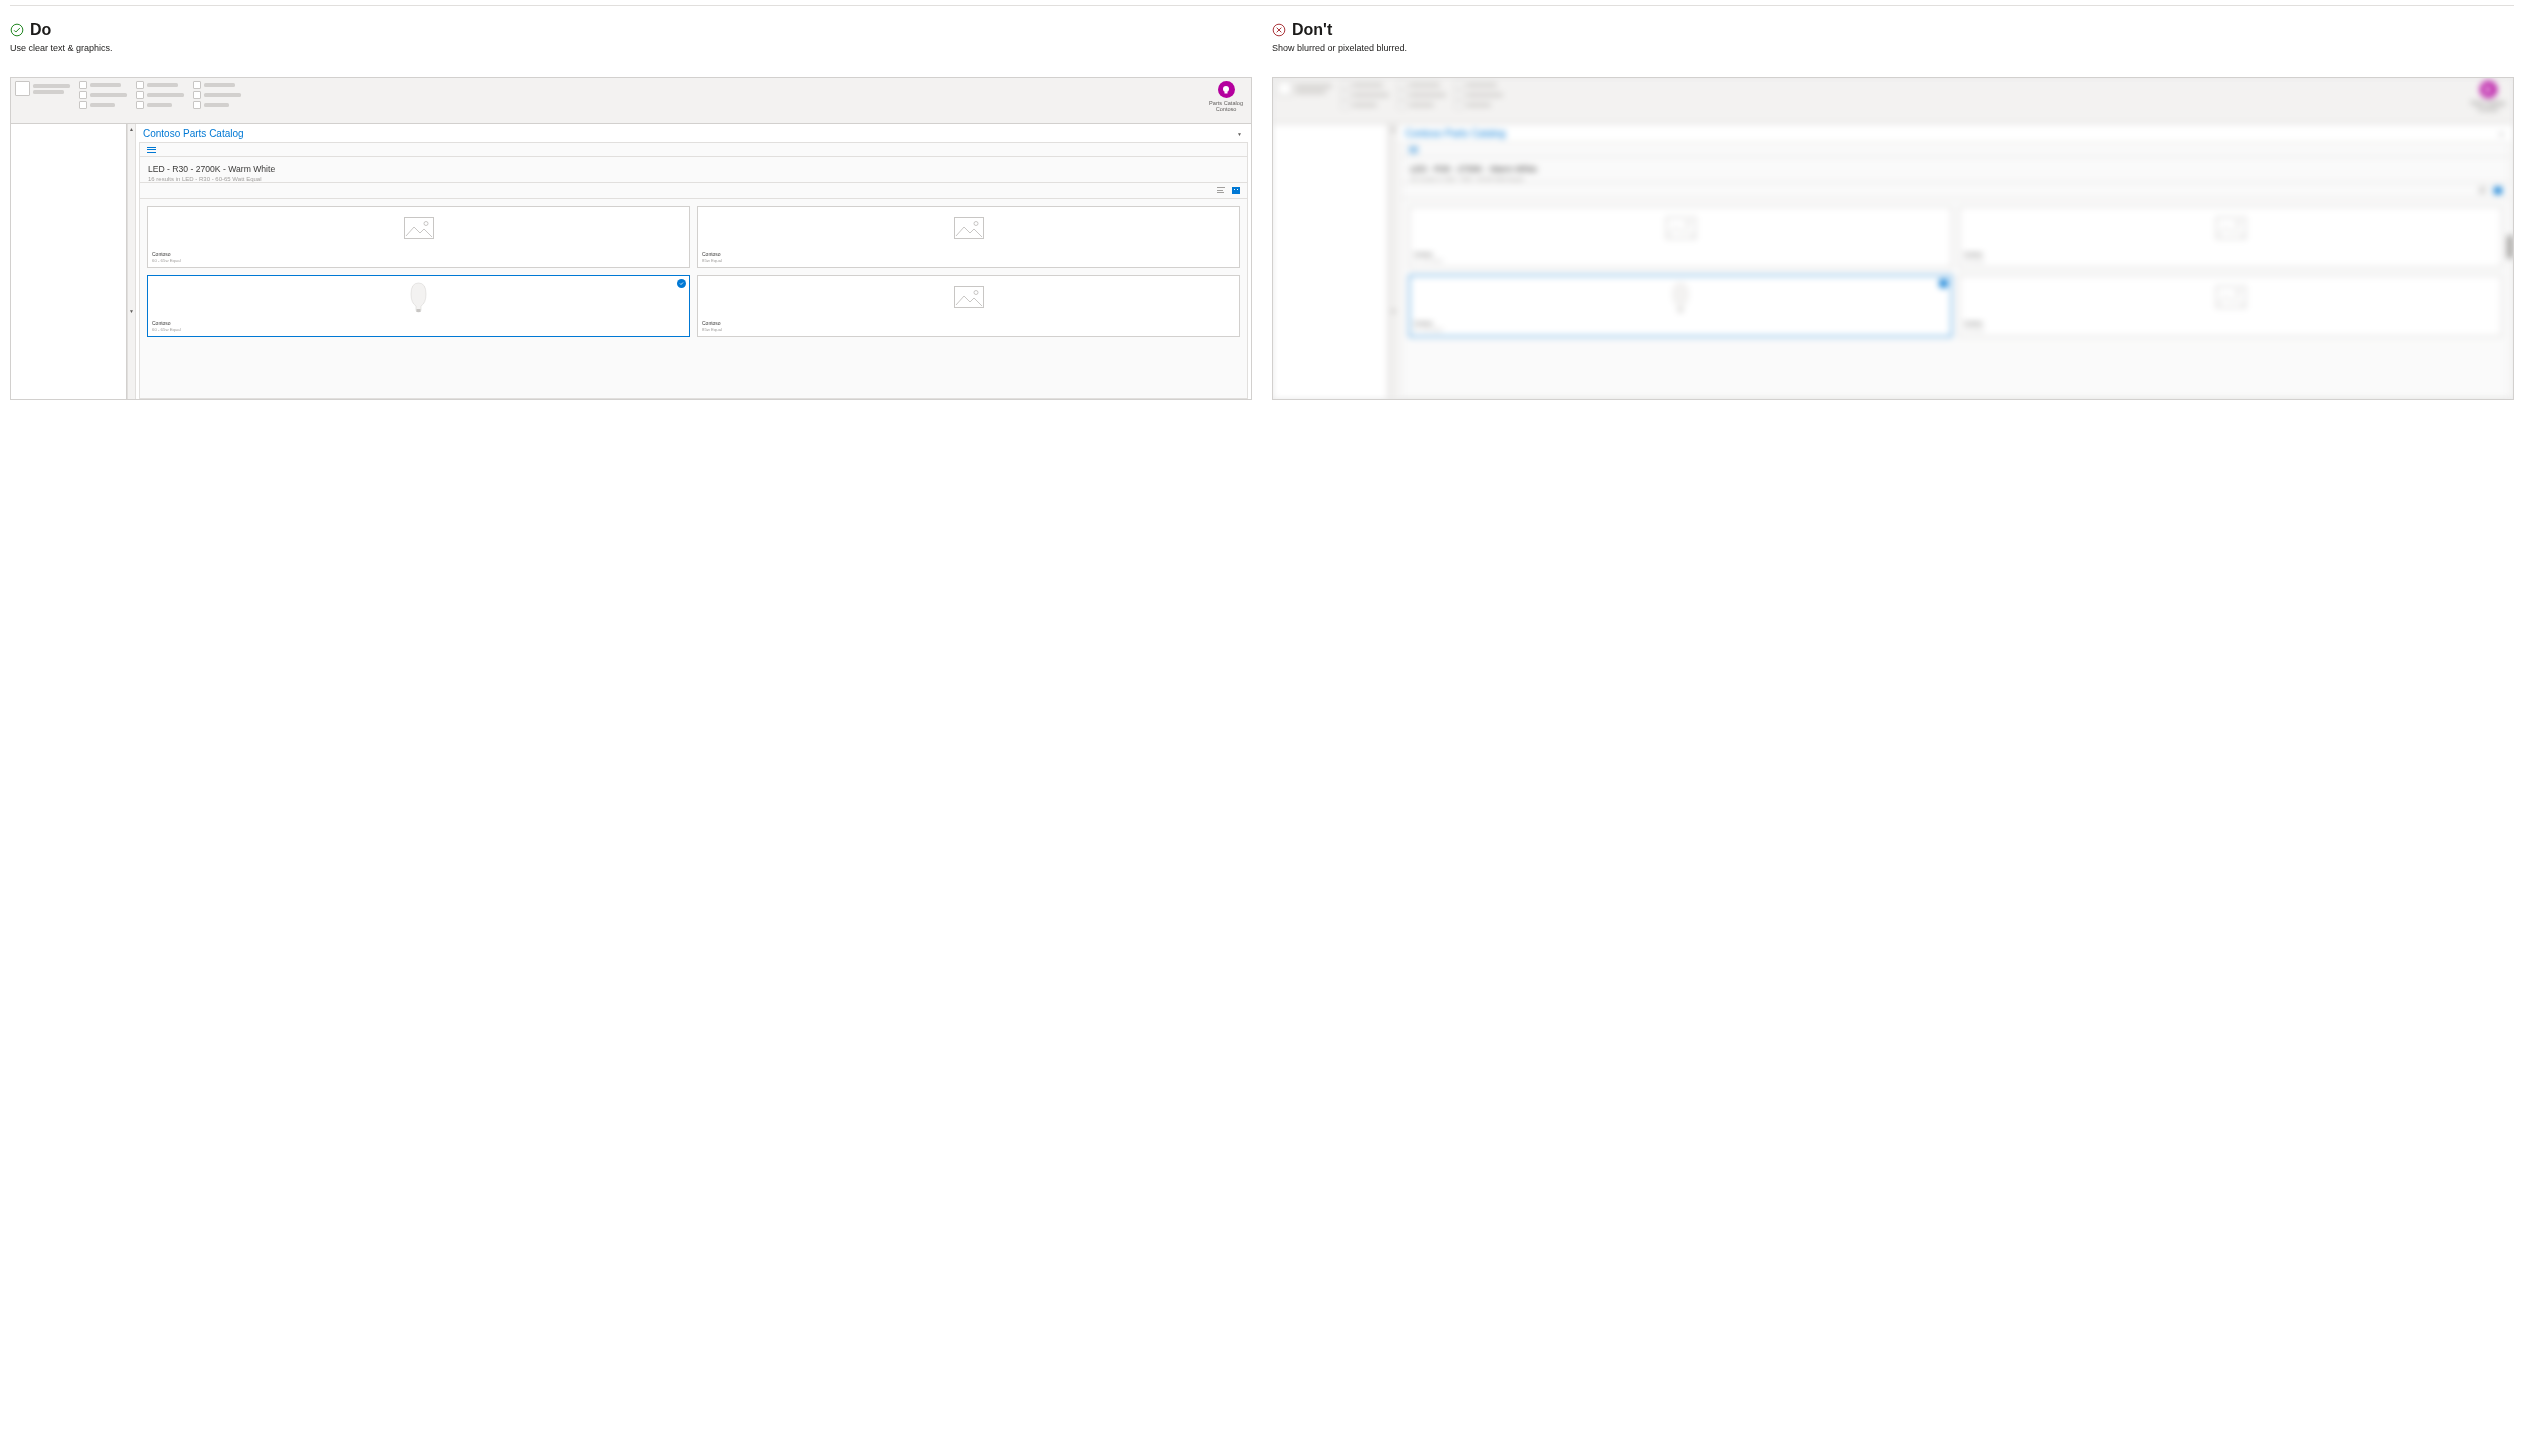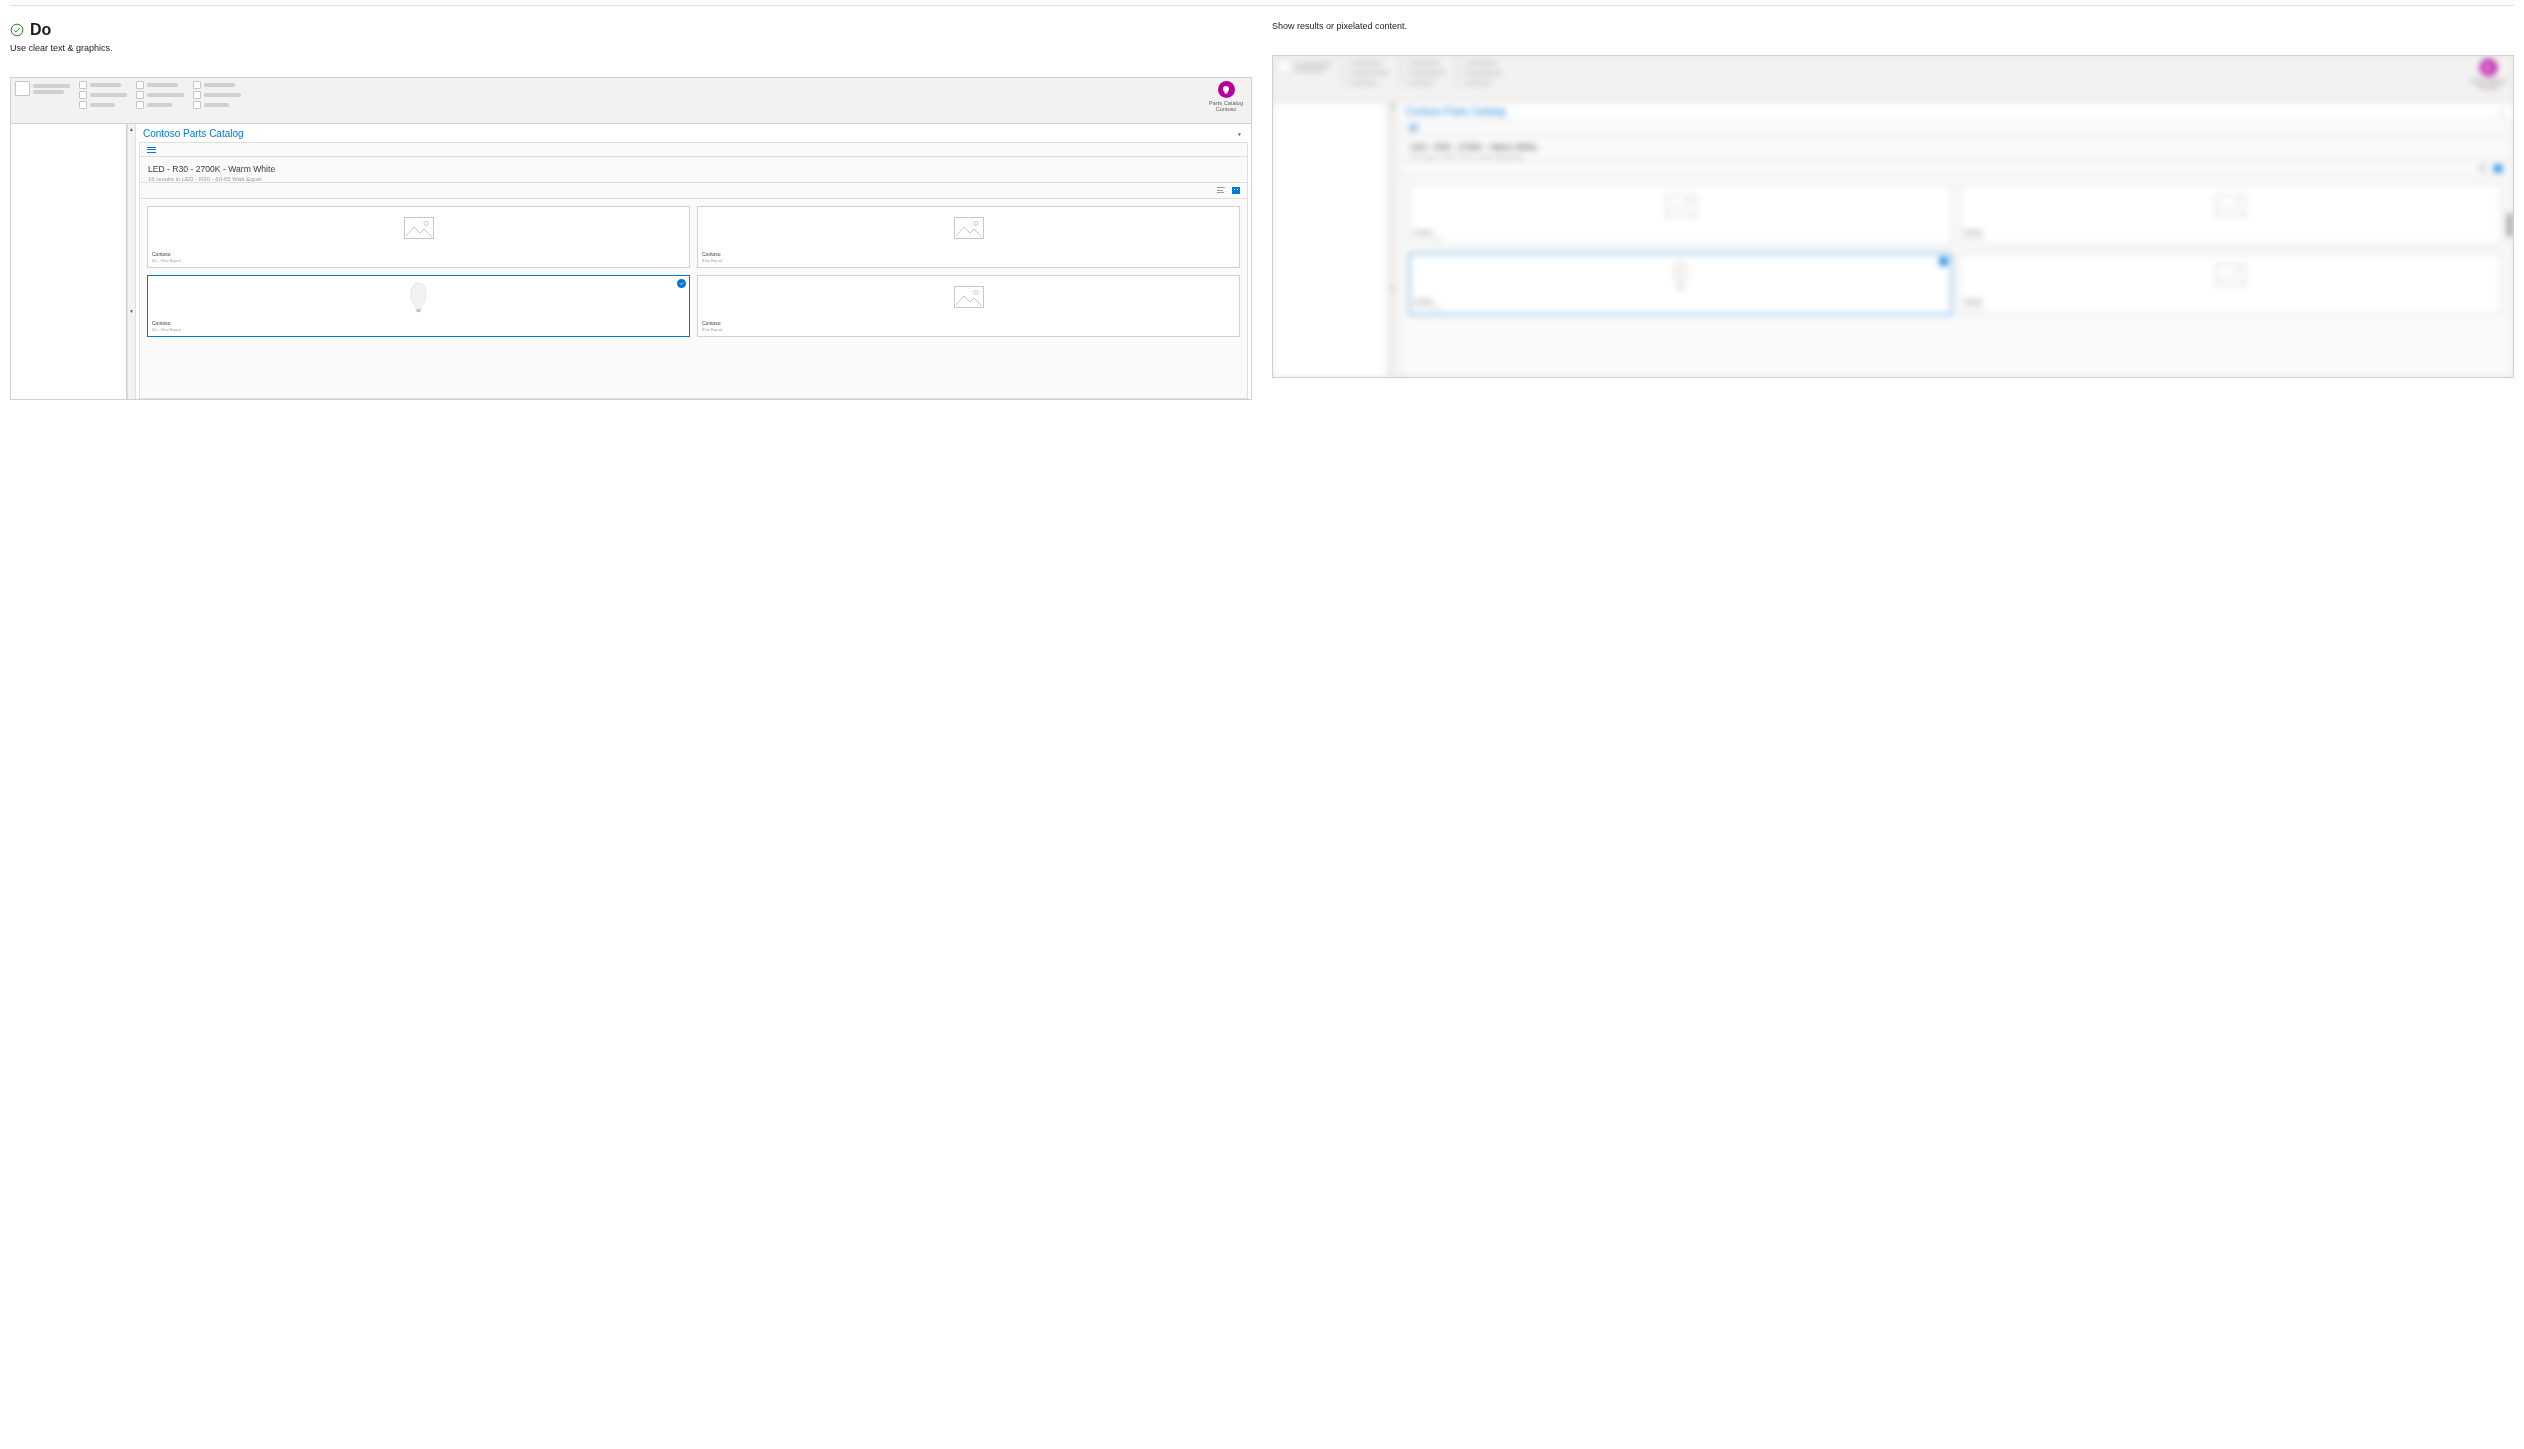--- a/index.html
+++ b/index.html
@@ -260,21 +260,28 @@
               </div>
           </div>
         </div>
       </div>
     </div>
         </div>
       </div>
   </div>
 
   <div class="column">
-    <p class="sub">Show results or pixelated content.</p>
+    <div class="heading-row">
+      <svg class="icon-circle" viewBox="0 0 24 24" fill="none" stroke="#a4262c" stroke-width="1.6">
+        <circle cx="12" cy="12" r="10"></circle>
+          <path d="M8 8l8 8M16 8l-8 8"></path>
+      </svg>
+      <h2>Don't</h2>
+    </div>
+    <p class="sub">Show blurred or pixelated blurred.</p>
 
     <div class="shot blurred" id="shot-dont">
     <div style="height: 100%;">
     <div class="ribbon">
       <div class="ribbon-group">
         <div class="rib-row">
                 <div class="rib-check big"></div>
           <div style="display:flex;flex-direction:column;gap:2px;">
             <div class="rib-line w3"></div>
             <div class="rib-line w2"></div>

